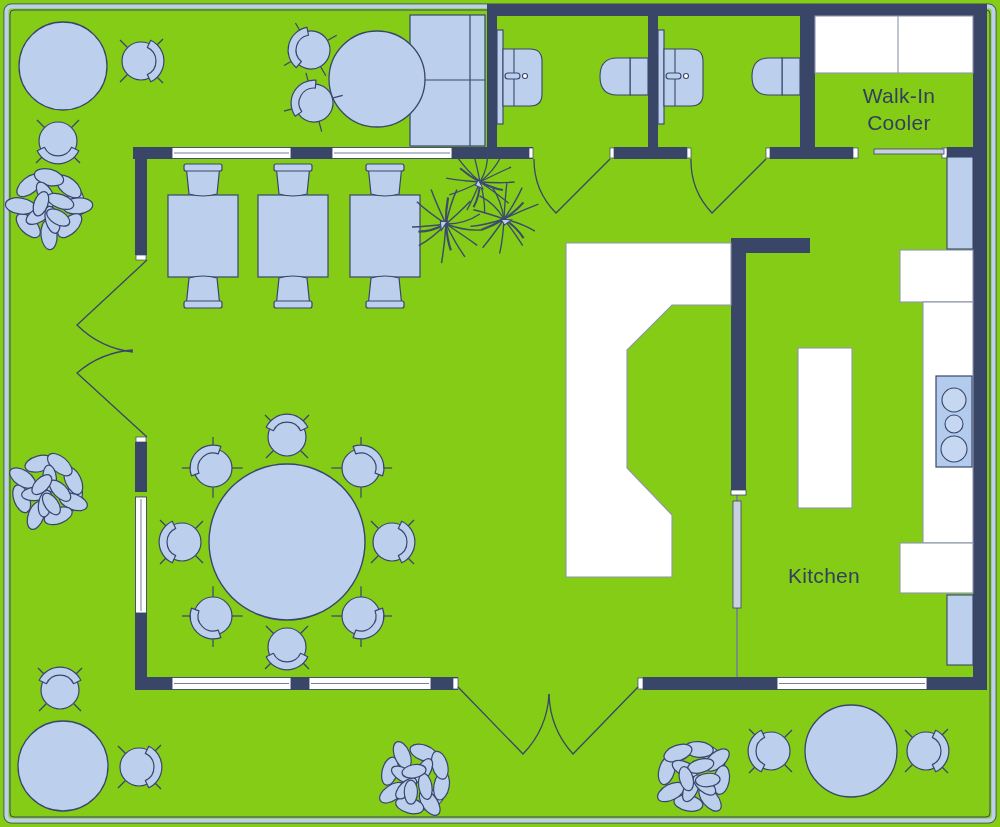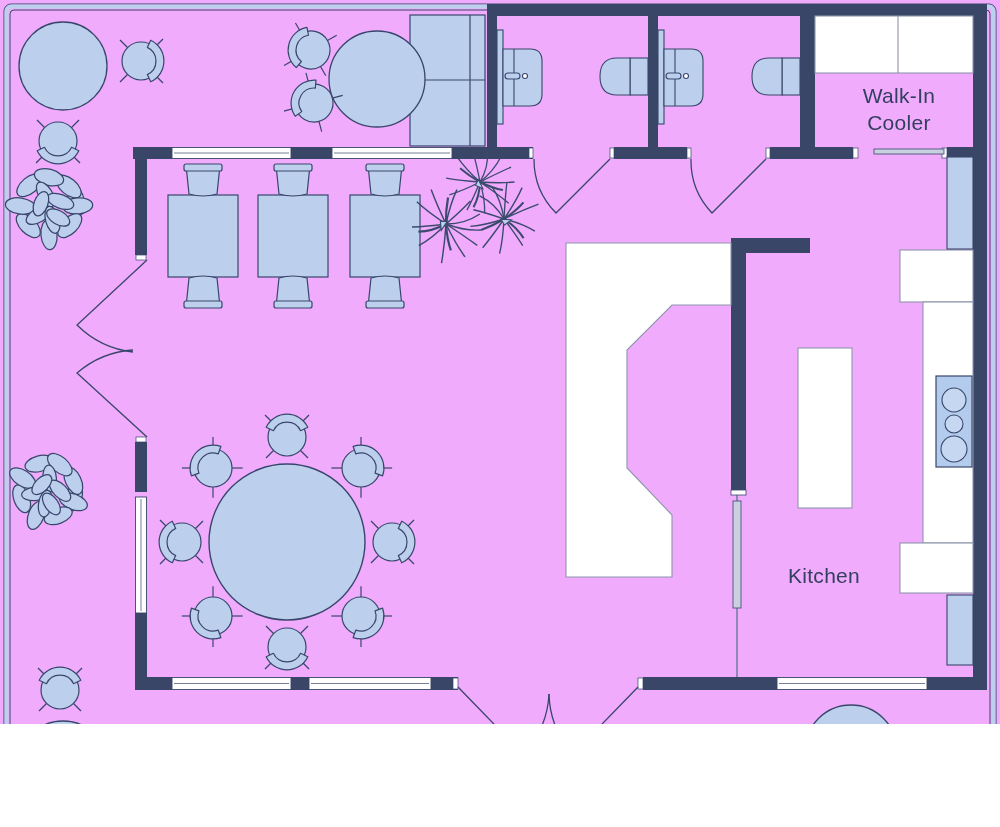--- a/index.html
+++ b/index.html
@@ -1,16 +1,16 @@
 <!DOCTYPE html>
 <html><head>
 <meta charset="utf-8">
 <style>
   html,body{margin:0;padding:0;background:#ffffff;}
-  .plan-wrap{width:1000px;height:724px;position:relative;background:#f0abfc;overflow:hidden;}
+  .plan-wrap{width:1000px;height:827px;position:relative;background:#84cc16;overflow:hidden;}
   svg{display:block;}
   text{font-family:"Liberation Sans","DejaVu Sans",sans-serif;fill:#333f5e;}
   .room-label{font-size:21px;letter-spacing:.3px;}
 </style>
 </head>
 <body>
 
 <div class="plan-wrap">
 <svg width="1000" height="827" viewBox="0 0 1000 827" xmlns="http://www.w3.org/2000/svg">
 

